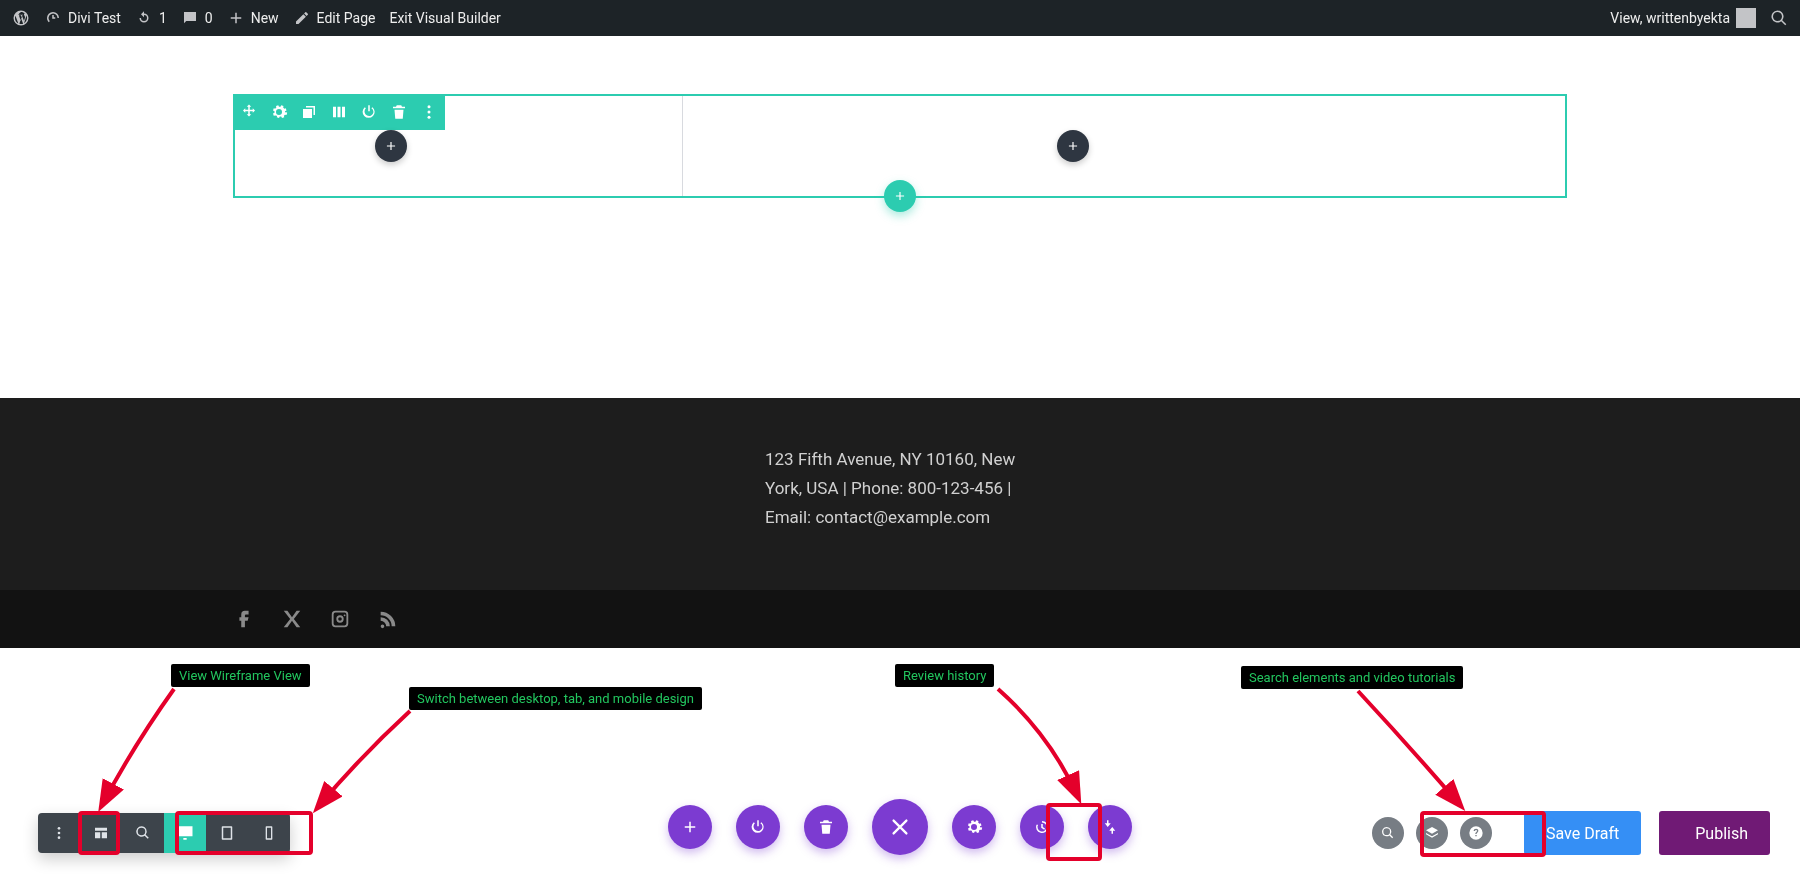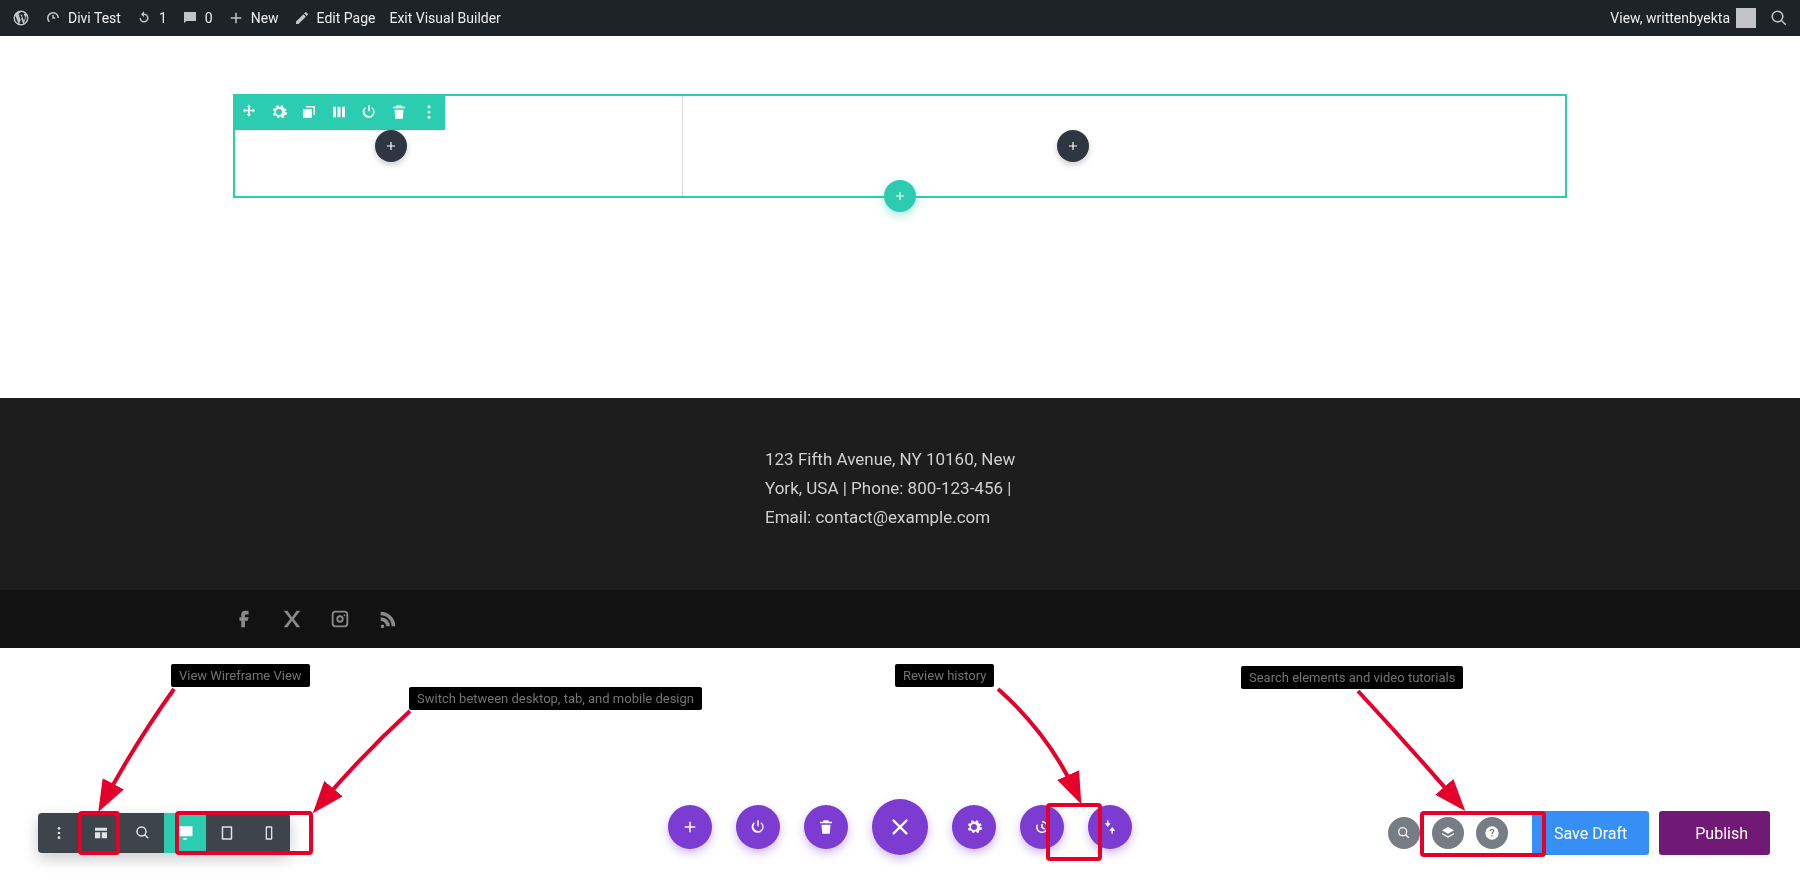--- a/index.html
+++ b/index.html
@@ -42,30 +42,30 @@
 .vt-cell { width: 42px; height: 40px; display:flex; align-items:center; justify-content:center; cursor:pointer; }
 .vt-cell svg { fill:#dfe3e8; }
 .vt-cell.active-teal { background:#2cccb0; }
 .vt-cell.active-teal svg { fill:#fff; }
 
 .center-circles { position:absolute; bottom: 30px; left:50%; transform:translateX(-50%); display:flex; align-items:center; gap: 24px; }
 .circle-btn { width: 44px; height: 44px; border-radius:50%; background:#7c3bd1; display:flex; align-items:center; justify-content:center; cursor:pointer; box-shadow: 0 4px 10px rgba(124,59,209,0.35);}
 .circle-btn svg { fill:#fff; }
 .circle-btn.big { width: 56px; height: 56px; }
 
-.right-controls { position:absolute; bottom: 30px; right: 30px; display:flex; align-items:center; gap: 10px; }
+.right-controls { position:absolute; bottom: 30px; right: 30px; display:flex; align-items:center; gap: 18px; }
 .mini-circles { display:flex; gap: 12px; margin-right: 14px; }
 .mini-circle { width: 32px; height: 32px; border-radius:50%; background:#777d84; display:flex; align-items:center; justify-content:center; cursor:pointer; }
 .mini-circle svg { fill:#fff; }
 .btn-rect { height: 44px; padding: 0 22px; border-radius: 3px; display:flex; align-items:center; justify-content:center; color:#fff; font-size:16px; cursor:pointer; }
 .btn-savedraft { background:#358ff5; }
 .btn-publish { background:#701a75;padding-left:36px; }
 
 
-.tooltip { position:absolute; background:#000; color:#737373; font-size: 13px; padding: 4px 8px; border-radius: 2px; white-space:nowrap; }
+.tooltip { position:absolute; background:#000; color:#22c55e; font-size: 13px; padding: 4px 8px; border-radius: 2px; white-space:nowrap; }
 
 
 .red-box { position:absolute; border: 4px solid #e4002b; border-radius: 4px; pointer-events:none; }
 
 
 .arrow { position:absolute; }
 </style>
 </head>
 <body>
 

